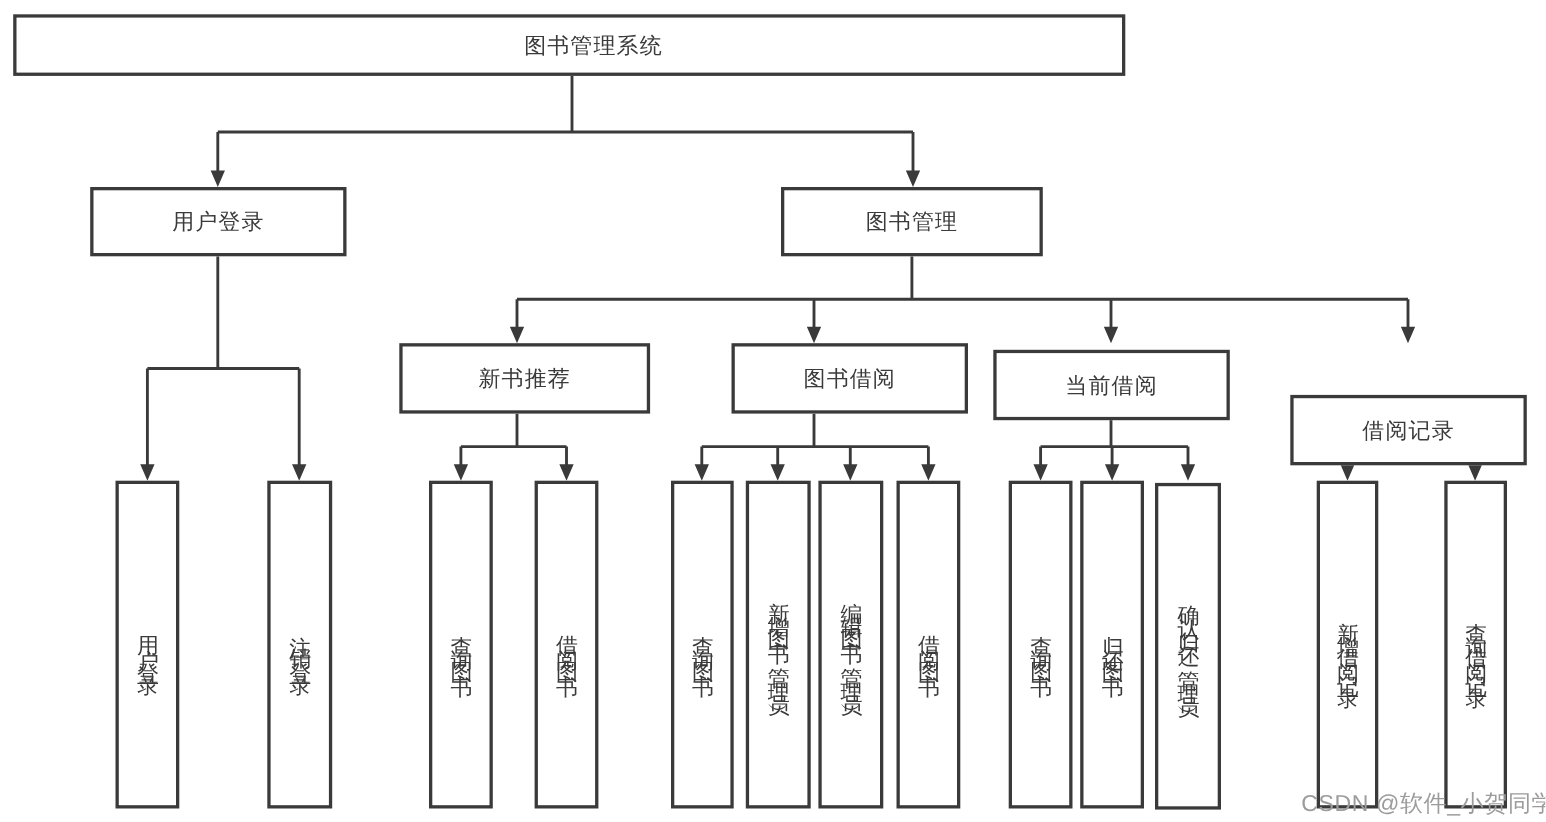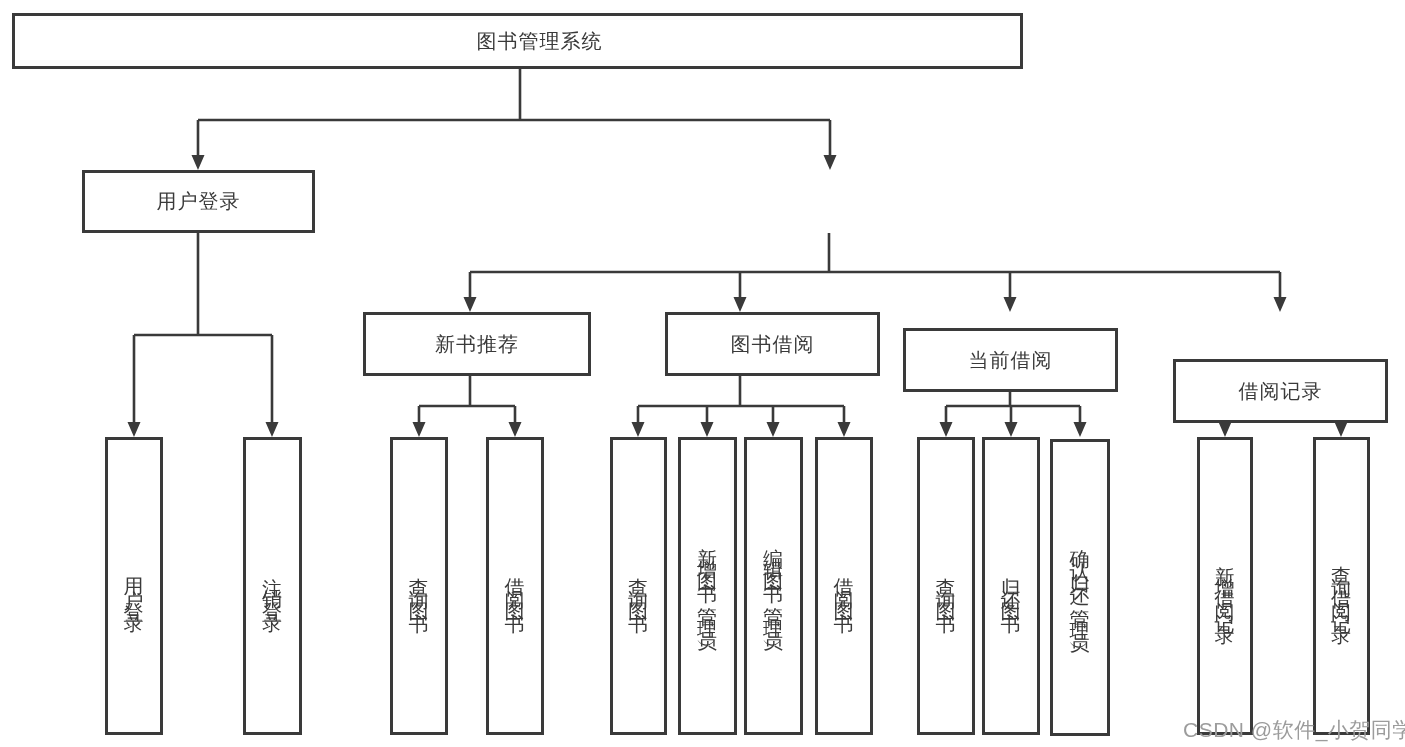--- a/index.html
+++ b/index.html
@@ -58,24 +58,25 @@
       M939.5 422 L952.5 422 L946 437 Z
       M1004.5 422 L1017.5 422 L1011 437 Z
       M1073.5 422 L1086.5 422 L1080 437 Z
       M1218.5 422 L1231.5 422 L1225 437 Z
       M1334.5 422 L1347.5 422 L1341 437 Z"></path>
   </svg>
 
   <div class="node" style="left:12px;top:13px;width:1011px;height:56px;padding-left:44px;">图书管理系统</div>
 
   <div class="node" style="left:82px;top:170px;width:233px;height:63px;">用户登录</div>
+  <div class="node" style="left:710px;top:170px;width:238px;height:63px;">图书管理</div>
 
   <div class="node" style="left:363px;top:312px;width:228px;height:64px;">新书推荐</div>
   <div class="node" style="left:633px;top:312px;width:215px;height:64px;margin-left:32px;">图书借阅</div>
-  <div class="node" style="left:903px;top:328px;width:215px;height:64px;">当前借阅</div>
+  <div class="node" style="left:903px;top:318px;width:215px;height:64px;">当前借阅</div>
   <div class="node" style="left:1173px;top:312px;width:215px;height:64px;margin-top:47px;">借阅记录</div>
 
   <div class="vnode" style="left:105px;top:437px;width:58px;height:298px;">
     <span>用户登录</span>
   </div>
   <div class="vnode" style="left:243px;top:437px;width:59px;height:298px;">
     <span>注销登录</span>
   </div>
 
   <div class="vnode" style="left:390px;top:437px;width:58px;height:298px;">

